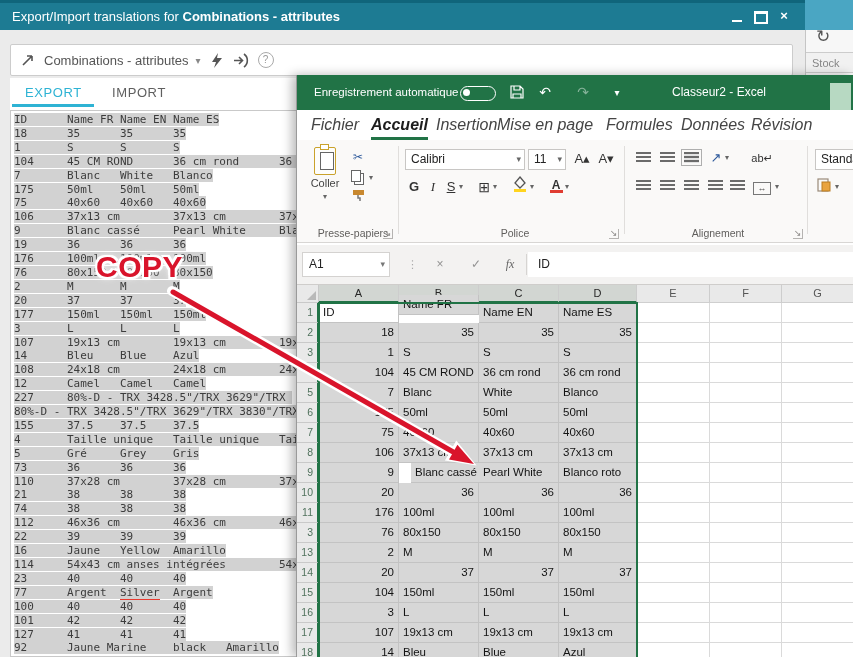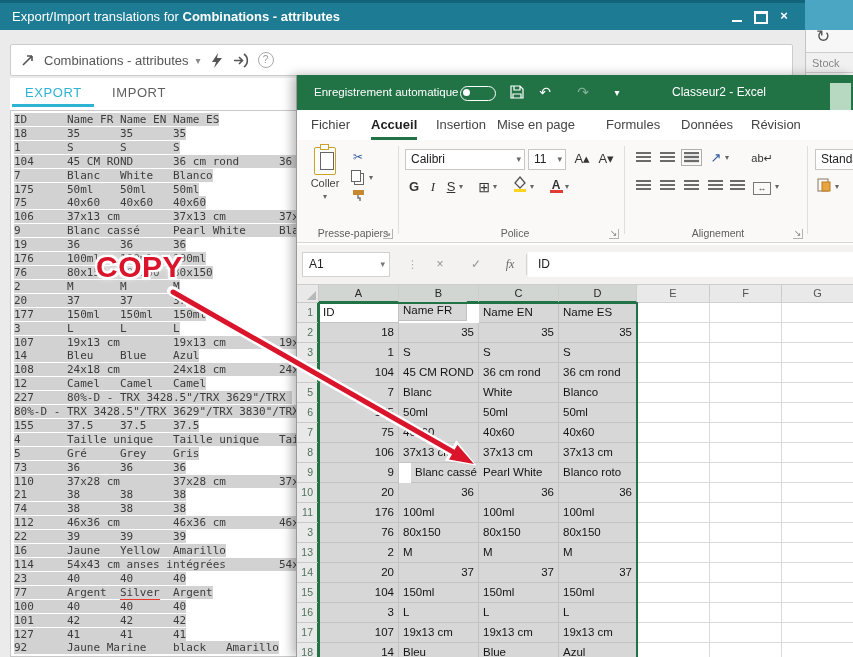--- a/index.html
+++ b/index.html
@@ -54,21 +54,21 @@
   .toggle i{position:absolute;left:2px;top:2px;width:7px;height:7px;background:#fff;border-radius:50%;}
   .xl-qat{position:absolute;top:0;height:35px;line-height:35px;font-size:14px;color:#fff;cursor:pointer;text-align:center;}
   .save-ico{left:210px;width:20px;}
   .undo-ico{left:238px;width:20px;}
   .redo-ico{left:276px;width:20px;color:rgba(255,255,255,.45);}
   .custom-ico{left:312px;width:16px;font-size:10px;}
   .xl-wintitle{position:absolute;left:375px;top:0;line-height:35px;font-size:12px;white-space:nowrap;}
   .green-block{position:absolute;right:2px;top:8px;width:21px;height:27px;background:#b7d9c2;}
 
   .xl-tabs{position:absolute;left:0;top:35px;width:100%;height:30px;background:#fff;}
-  .xl-tab{position:absolute;top:0;height:27px;line-height:30px;font-size:13px;color:#444;cursor:pointer;}
+  .xl-tab{position:absolute;top:0;height:27px;line-height:30px;font-size:16px;color:#444;cursor:pointer;font-style:italic;}
   .xl-tab.active{color:#1e1e1e;font-weight:bold;border-bottom:3px solid #217346;}
 
   .xl-ribbon{position:absolute;left:0;top:65px;width:100%;height:103px;background:#faf9f8;border-bottom:1px solid #d8d6d4;box-sizing:border-box;}
   .vsep{position:absolute;top:6px;width:1px;height:88px;background:#e0dedc;}
   .grp-label{position:absolute;bottom:3px;font-size:10.5px;color:#605e5c;text-align:center;margin-left:10px;}
   .launcher{position:absolute;bottom:3px;font-size:9px;color:#8a8886;border-right:1px solid #b5b3b1;border-bottom:1px solid #b5b3b1;
             width:9px;height:9px;line-height:9px;text-align:center;cursor:pointer;}
   .paste-btn{position:absolute;left:8px;top:7px;width:40px;height:74px;text-align:center;cursor:pointer;font-size:11px;color:#444;}
   .clipboard{position:relative;display:inline-block;width:20px;height:26px;border:1.5px solid #caa22b;border-radius:2px;background:#fdfdfb;}
   .clipboard .clip{position:absolute;left:5px;top:-4px;width:7px;height:4px;border:1.5px solid #caa22b;background:#fff;}
@@ -300,21 +300,21 @@
         </div>
         <div class="colhead sel" style="left:22px;width:80px">A</div>
         <div class="colhead sel" style="left:102px;width:80px">B</div>
         <div class="colhead sel" style="left:182px;width:80px">C</div>
         <div class="colhead sel" style="left:262px;width:78px">D</div>
         <div class="colhead" style="left:340px;width:73px">E</div>
         <div class="colhead" style="left:413px;width:72px">F</div>
         <div class="colhead" style="left:485px;width:72px">G</div>
         <div class="rowhead" style="top:18px">1</div>
         <div class="cell selc active" style="left:22px;top:18px;width:80px">ID</div>
-        <div class="cell selc" style="left:102px;top:16px;width:68px">Name FR</div>
+        <div class="cell selc" style="left:102px;top:10px;width:80px">Name FR</div>
         <div class="cell selc" style="left:182px;top:18px;width:80px">Name EN</div>
         <div class="cell selc" style="left:262px;top:18px;width:78px">Name ES</div>
         <div class="cell" style="left:340px;top:18px;width:73px"></div>
         <div class="cell" style="left:413px;top:18px;width:72px"></div>
         <div class="cell" style="left:485px;top:18px;width:72px"></div>
         <div class="rowhead" style="top:38px">2</div>
         <div class="cell selc num" style="left:22px;top:38px;width:80px">18</div>
         <div class="cell selc num" style="left:102px;top:38px;width:80px">35</div>
         <div class="cell selc num" style="left:182px;top:38px;width:80px">35</div>
         <div class="cell selc num" style="left:262px;top:38px;width:78px">35</div>

